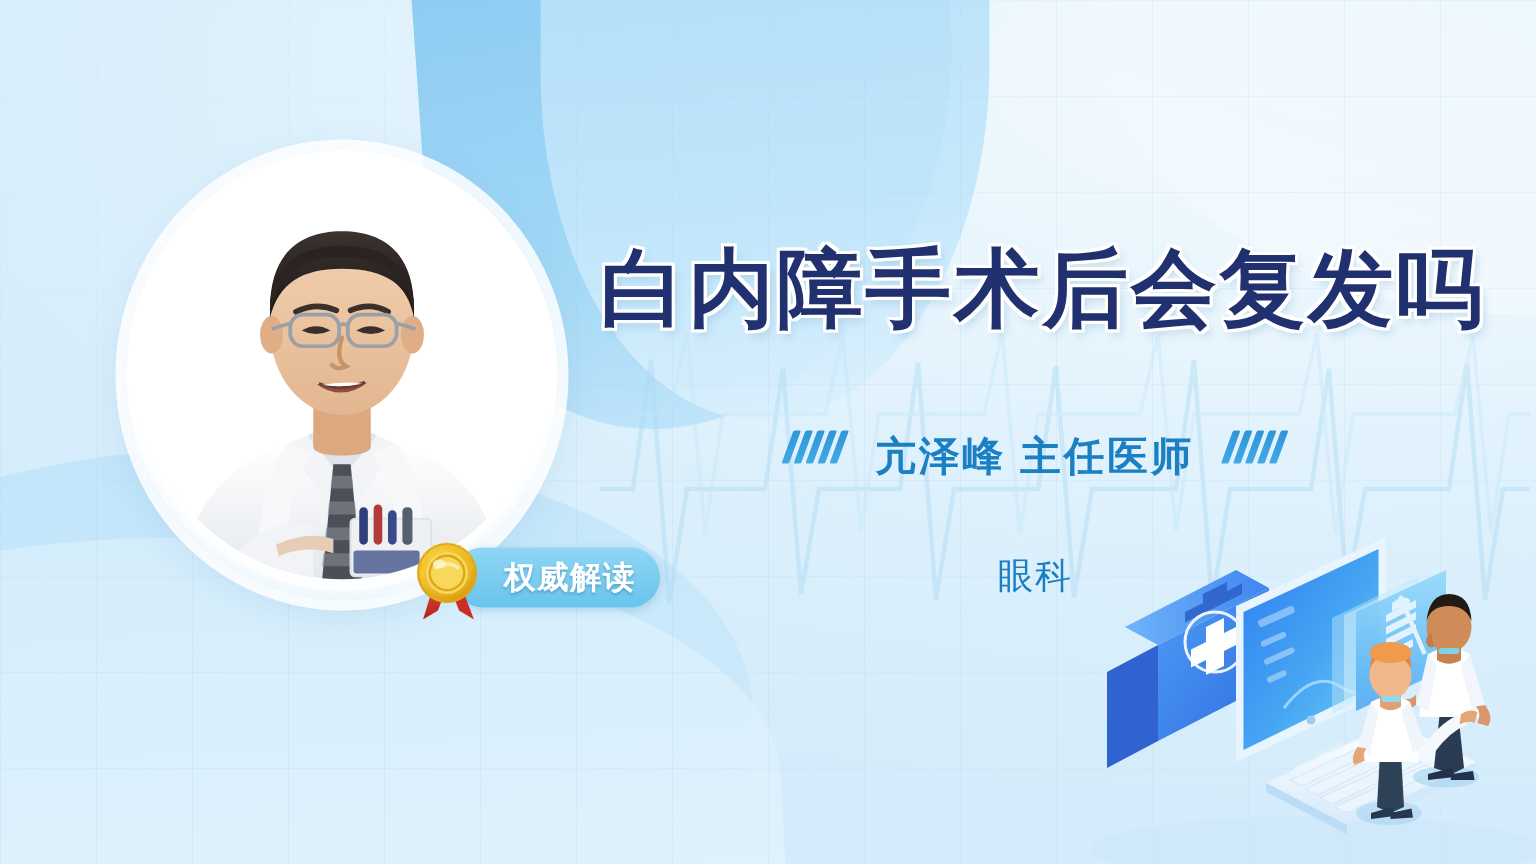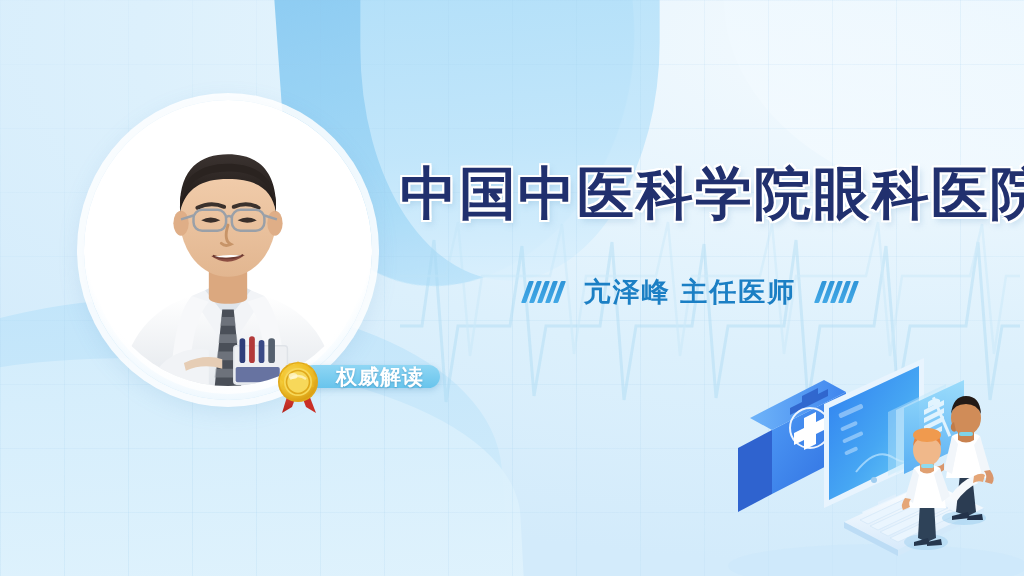--- a/index.html
+++ b/index.html
@@ -86,21 +86,21 @@
   }
   .portrait-photo svg { position:absolute; left:0; top:0; width:100%; height:100%; }
 
   
   .badge {
     position:absolute; left:272px; top:364px;
     display:flex; align-items:center; height:42px;
   }
   .badge-pill {
     position:absolute; left:30px; top:1px;
-    height:23px; padding:0 16px 0 34px;
+    height:40px; padding:0 16px 0 34px;
     display:flex; align-items:center;
     background:linear-gradient(180deg,#8fd6f4 0%,#68c4ec 100%);
     border-radius:21px;
     box-shadow:0 2px 6px rgba(70,140,185,.28);
   }
   .badge-text {
     font-size:21px; font-weight:bold; color:#ffffff; letter-spacing:1px;
     text-shadow:0 1px 2px rgba(40,110,160,.45);
     white-space:nowrap;
   }
@@ -125,20 +125,21 @@
   .slashes { display:flex; gap:3px; }
   .slashes i {
     display:block; width:5px; height:22px;
     background:linear-gradient(180deg,#2f95d8 0%,#42a8e6 100%);
     transform:skewX(-20deg);
     border-radius:1px;
   }
   .doctor-name {
     font-size:27px; font-weight:bold; color:#1b7fc4; letter-spacing:2px;
     white-space:nowrap;
+    margin-top:12px;
   }
 
   .hospital {
     position:absolute; left:400px; top:330px; width:580px;
     text-align:center; font-size:24px; color:#1a7ec2; letter-spacing:1px;
     white-space:nowrap;
   }
   .department {
     position:absolute; left:400px; top:368px; width:580px;
     text-align:center; font-size:24px; color:#1a7ec2; letter-spacing:1px;
@@ -285,40 +286,41 @@
           </g>
           <circle cx="26" cy="25" r="14" fill="#f7d85a"></circle>
           <circle cx="26" cy="25" r="11.5" fill="none" stroke="#dfa81b" stroke-width="1.6"></circle>
           <path d="M18,22 q8,-6 16,0" stroke="#fff4c0" stroke-width="2.2" fill="none" opacity=".8"></path>
           <ellipse cx="21" cy="19" rx="4.5" ry="3" fill="#fff8d4" opacity=".75"></ellipse>
         </g>
       </svg>
     </div>
   </div>
 
-  <div class="title">中国中医科学院眼科医院</div>
+  <div class="title">白内障手术后会复发吗</div>
 
   <div class="doctor-line">
     <span class="slashes">
       <i></i>
         <i></i>
         <i></i>
         <i></i>
         <i></i>
     </span>
     <span class="doctor-name">亢泽峰  主任医师</span>
     <span class="slashes">
       <i></i>
         <i></i>
         <i></i>
         <i></i>
         <i></i>
     </span>
   </div>
 
+  <div class="department">眼科</div>
 
   <div class="illus">
     <svg viewBox="0 0 300 230">
       <defs>
         <linearGradient id="caseG" x1="0" y1="0" x2="1" y2="1">
           <stop offset="0%" stop-color="#4f9bf6"></stop>
           <stop offset="100%" stop-color="#2f6fe0"></stop>
         </linearGradient>
         <linearGradient id="caseTop" x1="0" y1="0" x2="1" y2="0">
           <stop offset="0%" stop-color="#6fb4f9"></stop>

